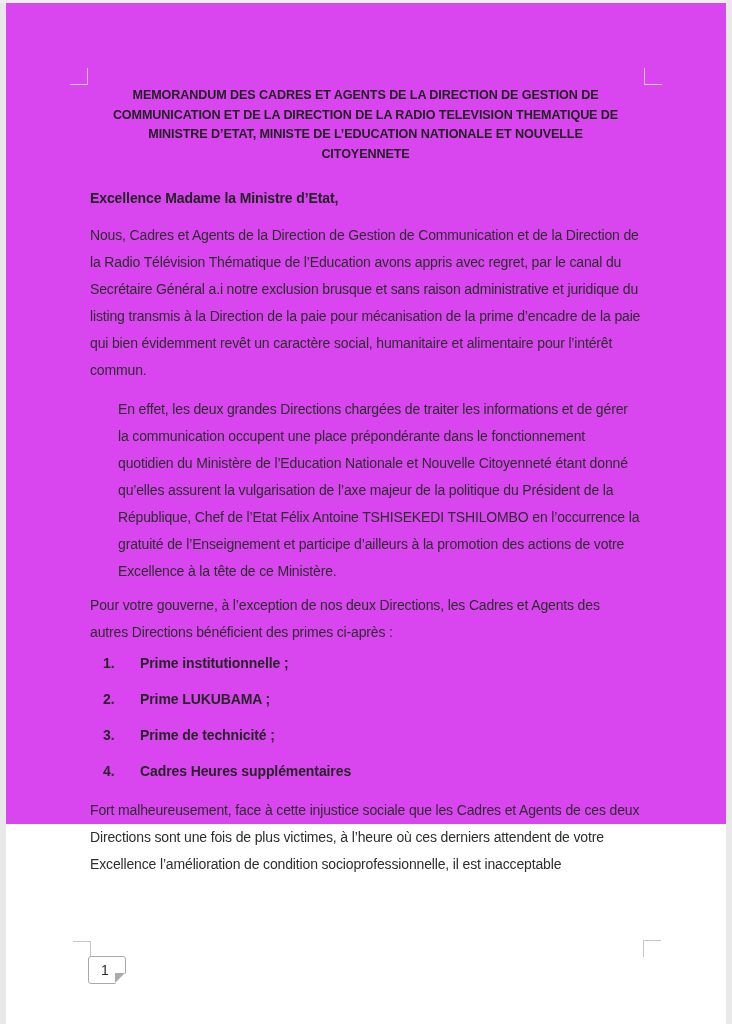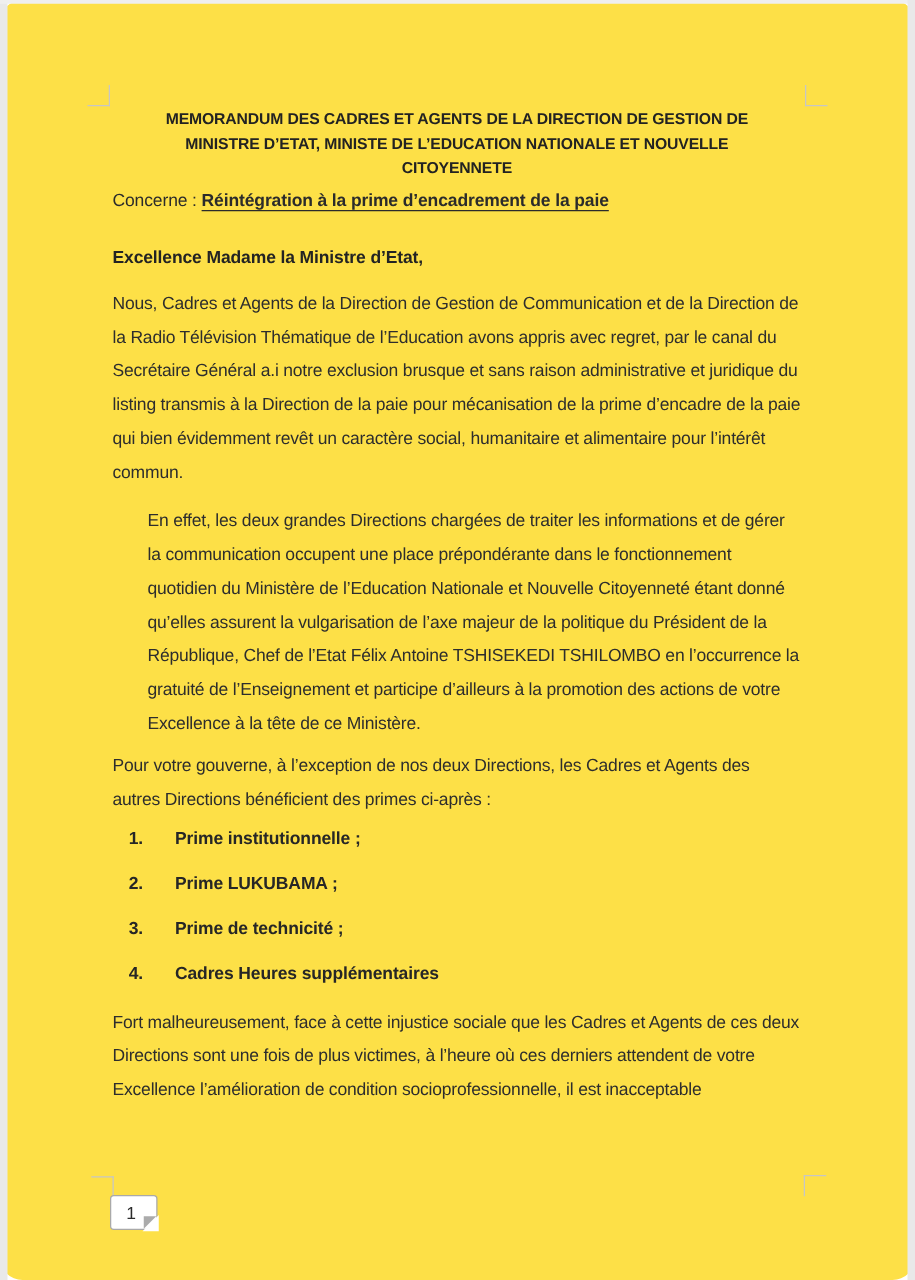--- a/index.html
+++ b/index.html
@@ -3,23 +3,22 @@
 <meta charset="utf-8">
 <style>
   * { margin: 0; padding: 0; box-sizing: border-box; }
   html, body { background: #ffffff; }
   body {
     font-family: "Liberation Sans", "DejaVu Sans", sans-serif;
     width: 732px; height: 1024px; overflow: hidden;
   }
   .viewport {
     position: relative;
-    width: 732px; height: 1024px;
-    background: #fde047;
-    border-radius: 18px;
+    width: 732px; height: 824px;
+    background: #d946ef;
   }
   
   .edge { position: absolute; background: #e9e9e9; }
   .edge-left  { left: 0; top: 0; width: 6px; height: 1024px; }
   .edge-top   { left: 0; top: 0; width: 732px; height: 3px; background: #efefef; }
   .edge-right { left: 726px; top: 0; width: 6px; height: 1024px; }
 
   
   .crop { position: absolute; width: 18px; height: 17px; }
   .crop-tl { left: 70px; top: 68px;  border-right: 1px solid #c6c6c6; border-bottom: 1px solid #c6c6c6; }
@@ -108,25 +107,25 @@
 
   <div class="crop crop-tl"></div>
   <div class="crop crop-tr"></div>
   <div class="crop crop-bl"></div>
   <div class="crop crop-br"></div>
 
   <div class="content">
 
     <div class="memo-title">
       <div class="tline">MEMORANDUM DES CADRES ET AGENTS DE LA DIRECTION DE GESTION DE</div>
+      <div class="tline">COMMUNICATION ET DE LA DIRECTION DE LA RADIO TELEVISION THEMATIQUE DE</div>
       <div class="tline">MINISTRE D’ETAT, MINISTE DE L’EDUCATION NATIONALE ET NOUVELLE</div>
       <div class="tline">CITOYENNETE</div>
     </div>
 
-    <p class="concerne-line"><span>Concerne : </span><span class="concerne-subject">Réintégration à la prime d’encadrement de la paie</span></p>
 
     <p class="salutation">Excellence Madame la Ministre d’Etat,</p>
 
     <p class="para para-1">Nous, Cadres et Agents de la Direction de Gestion de Communication et de la Direction de la Radio Télévision Thématique de l’Education avons appris avec regret, par le canal du Secrétaire Général a.i notre exclusion brusque et sans raison administrative et juridique du listing transmis à la Direction de la paie pour mécanisation de la prime d’encadre de la paie qui bien évidemment revêt un caractère social, humanitaire et alimentaire pour l’intérêt commun.</p>
 
     <p class="para para-2">En effet, les deux grandes Directions chargées de traiter les informations et de gérer la communication occupent une place prépondérante dans le fonctionnement quotidien du Ministère de l’Education Nationale et Nouvelle Citoyenneté étant donné qu’elles assurent la vulgarisation de l’axe majeur de la politique du Président de la République, Chef de l’Etat Félix Antoine TSHISEKEDI TSHILOMBO en l’occurrence la gratuité de l’Enseignement et participe d’ailleurs à la promotion des actions de votre Excellence à la tête de ce Ministère.</p>
 
     <p class="para para-3">Pour votre gouverne, à l’exception de nos deux Directions, les Cadres et Agents des autres Directions bénéficient des primes ci-après :</p>
 
     <ol class="primes-list">

